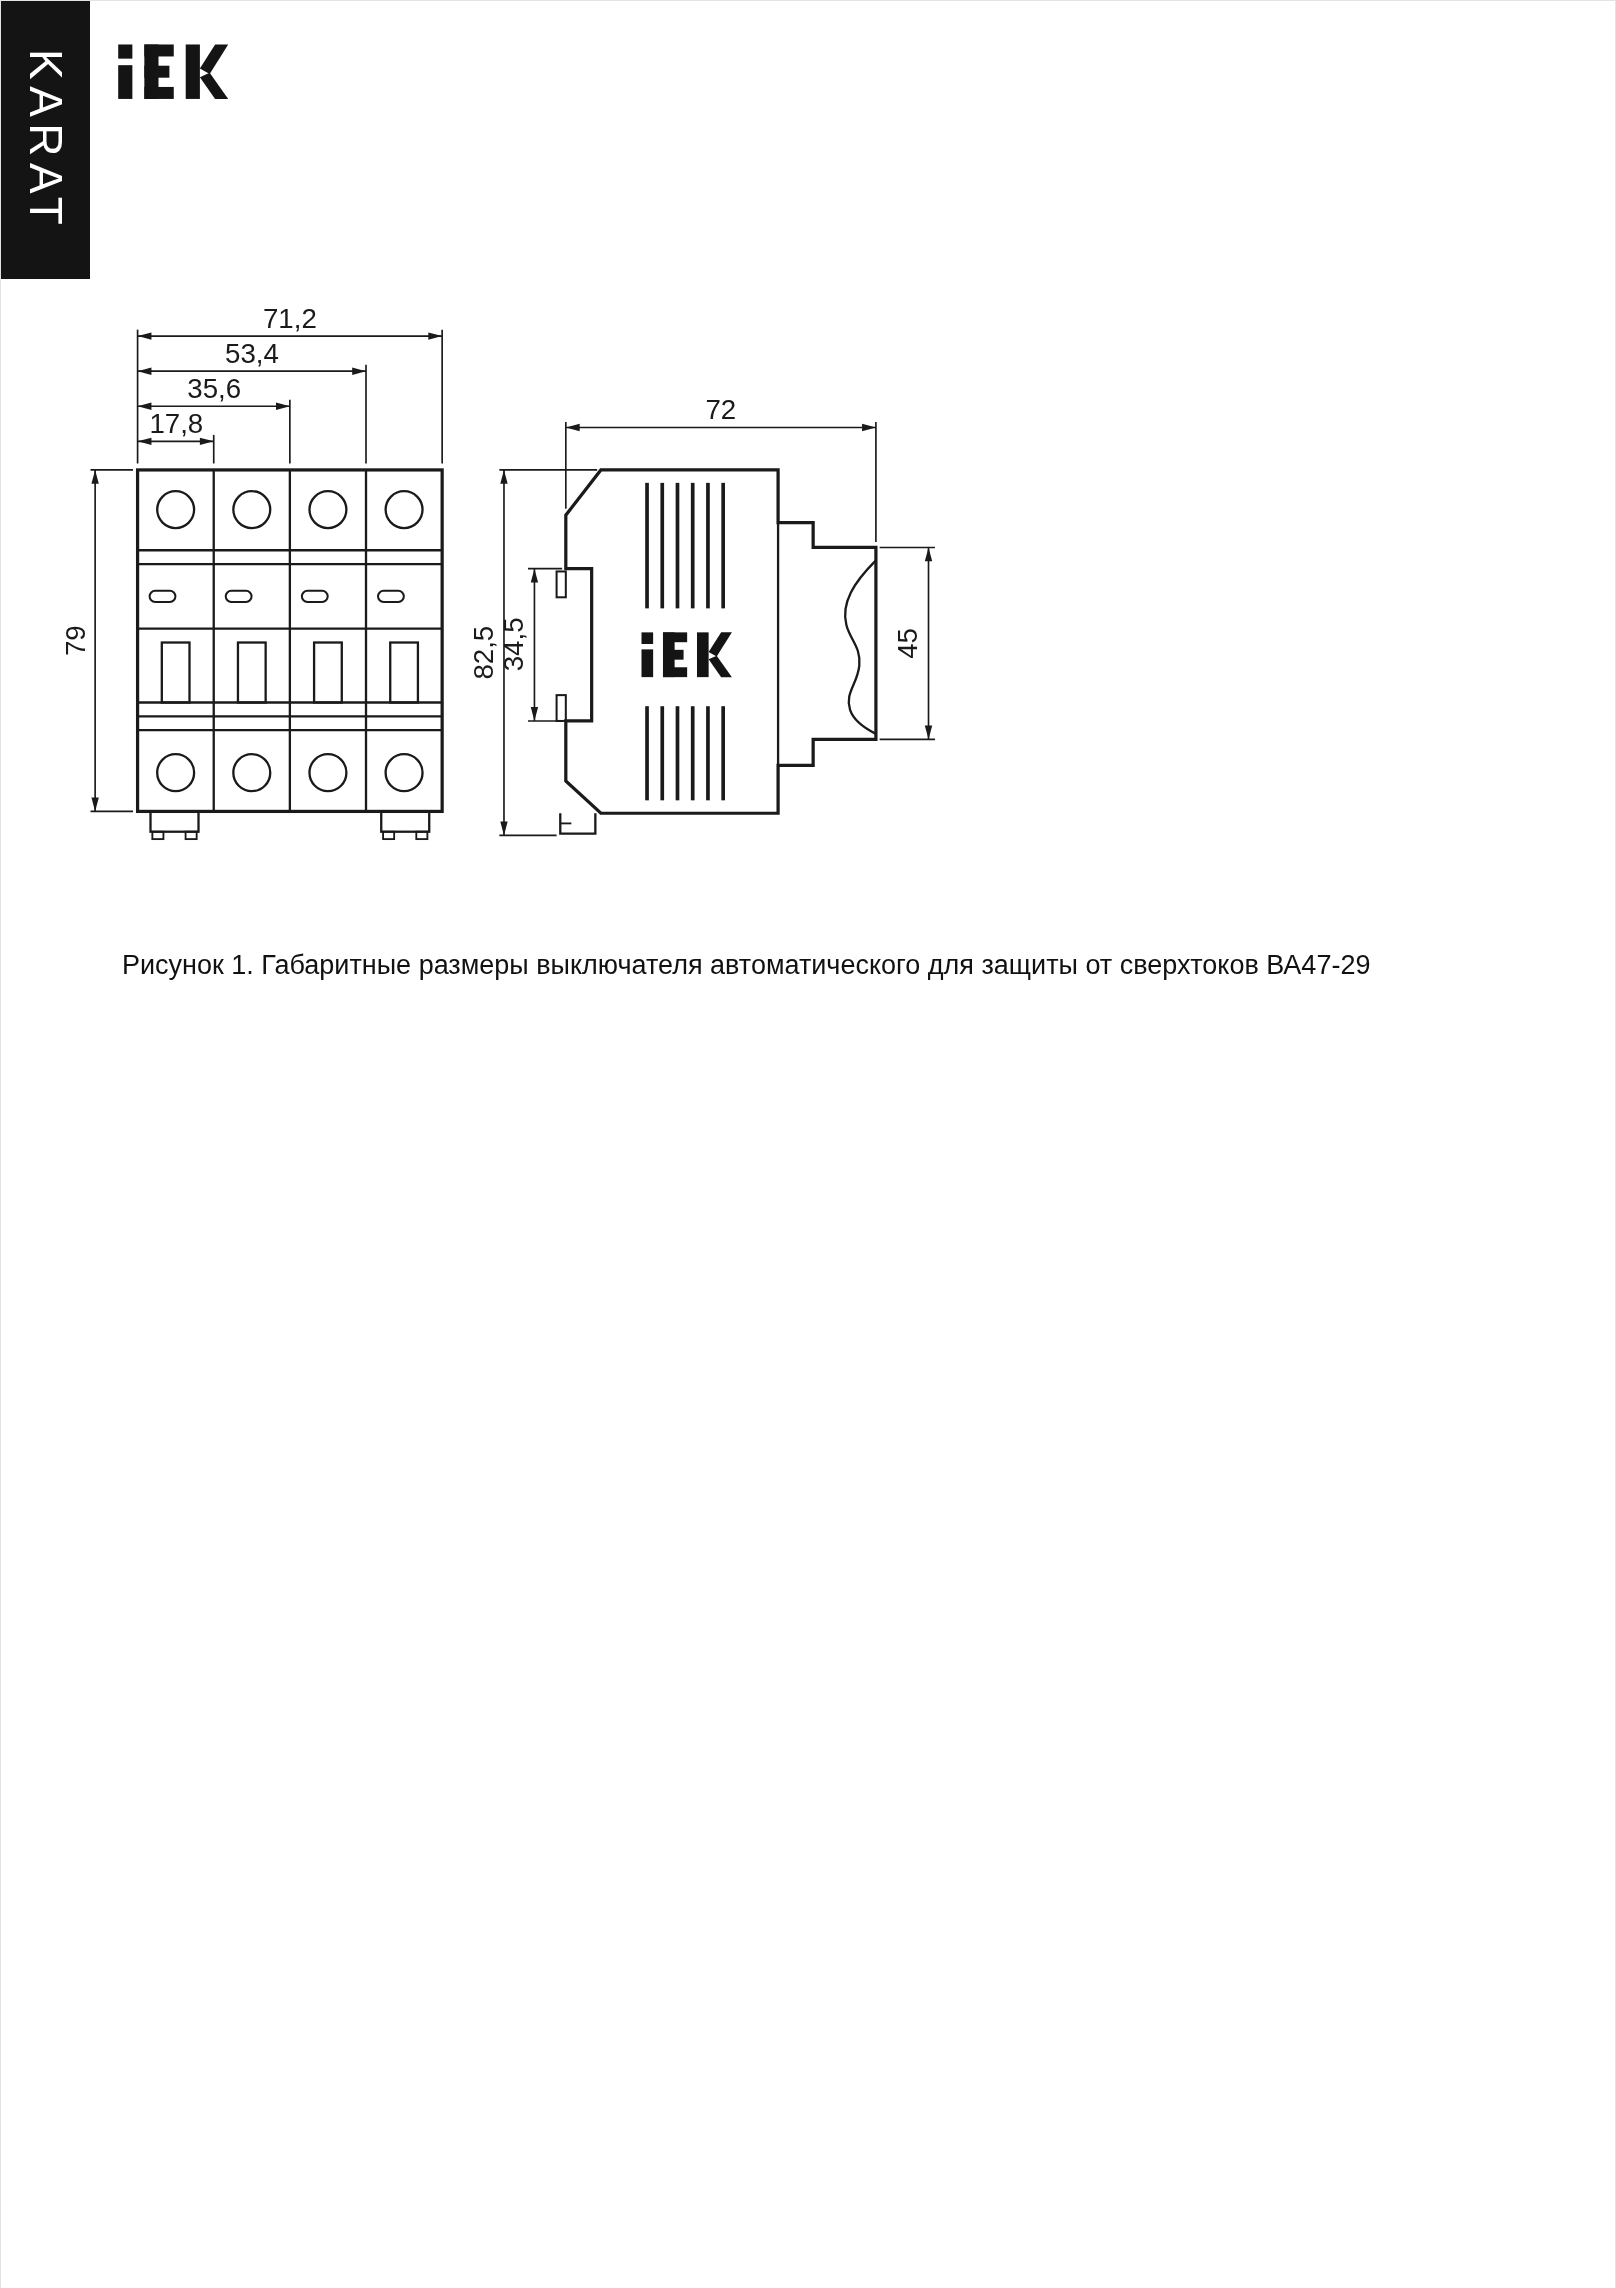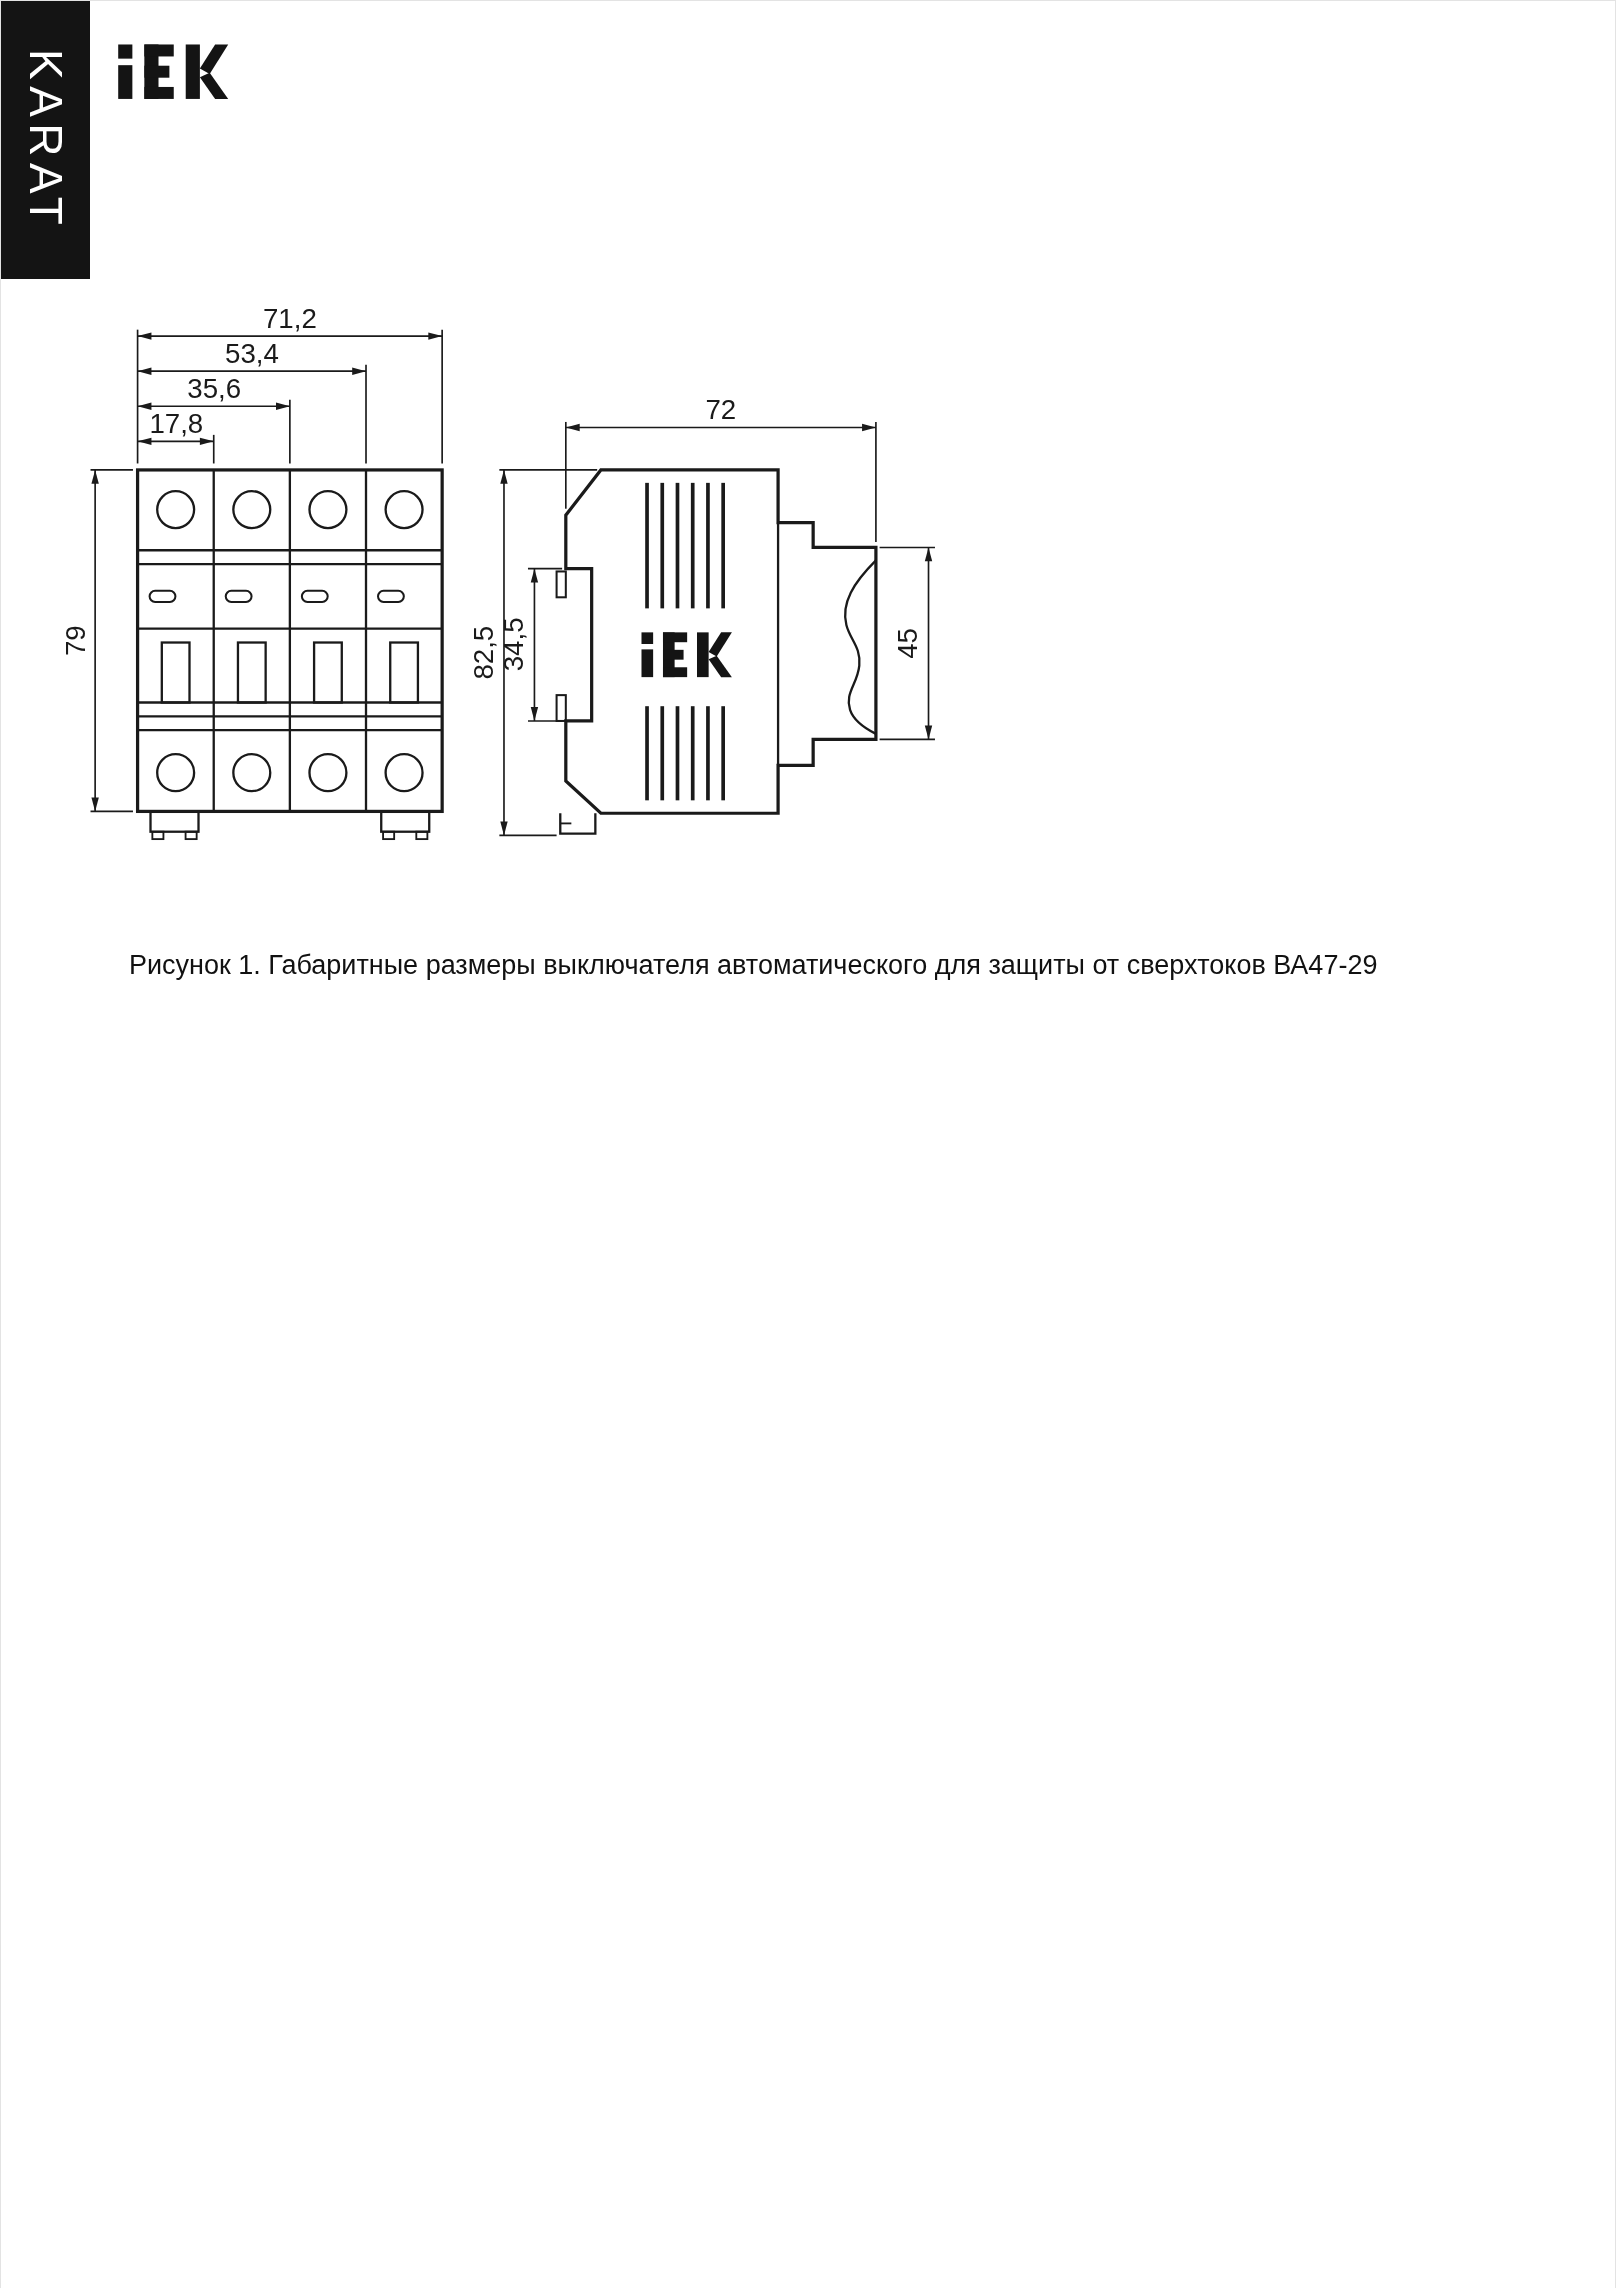--- a/index.html
+++ b/index.html
@@ -10,21 +10,21 @@
   }
   .karat-banner{
     position:absolute;left:0;top:0;width:89px;height:278px;background:#141414;
     display:flex;align-items:center;justify-content:center;
   }
   .karat-banner span{
     writing-mode:vertical-rl;color:#ffffff;font-size:46px;font-weight:500;
     letter-spacing:6.5px;font-family:"Liberation Sans",sans-serif;
   }
   .figure-caption{
-    position:absolute;left:128px;top:949px;width:1292px;
+    position:absolute;left:121px;top:949px;width:1292px;
     font-size:27px;color:#111111;
   }
   svg.drawing{position:absolute;left:0;top:0}
   svg text{
     font-family:"Liberation Sans",sans-serif;font-size:30px;fill:#1a1a1a;
   }
 </style>
 </head>
 <body>
 

